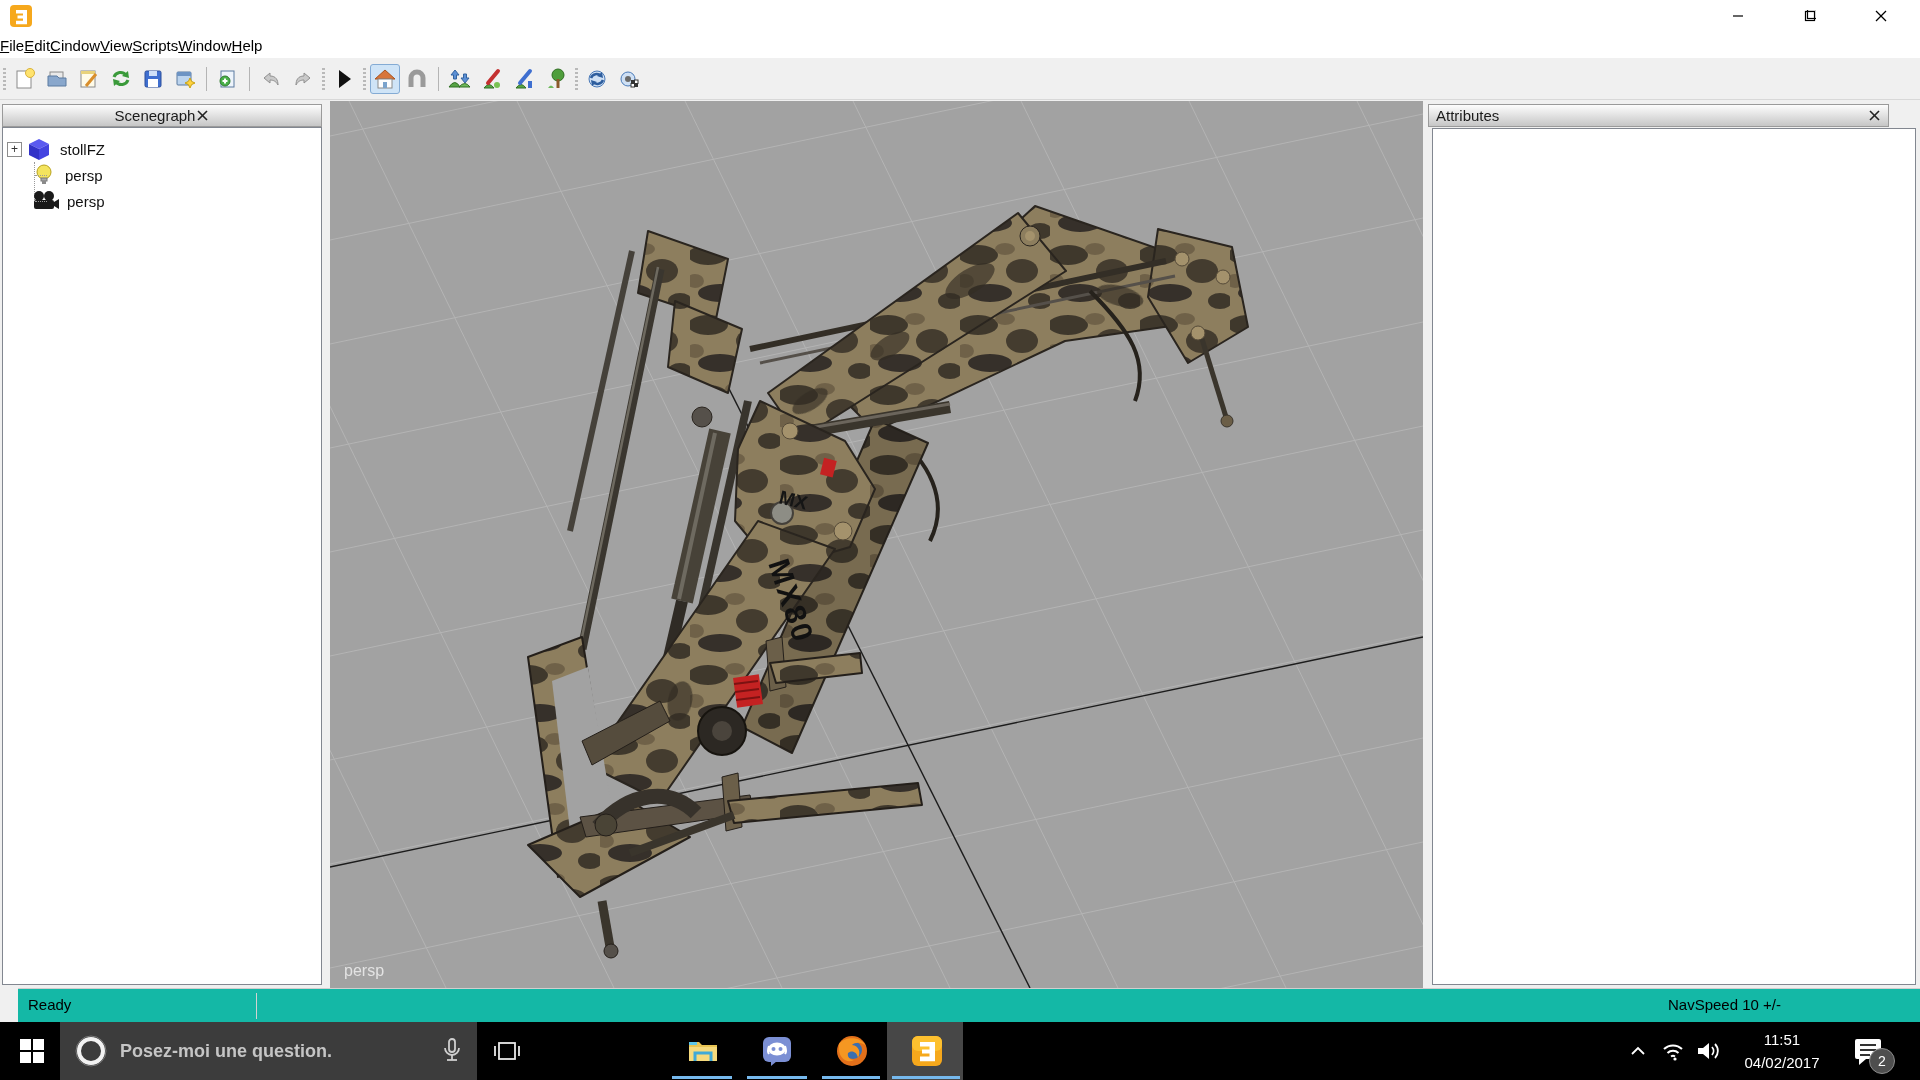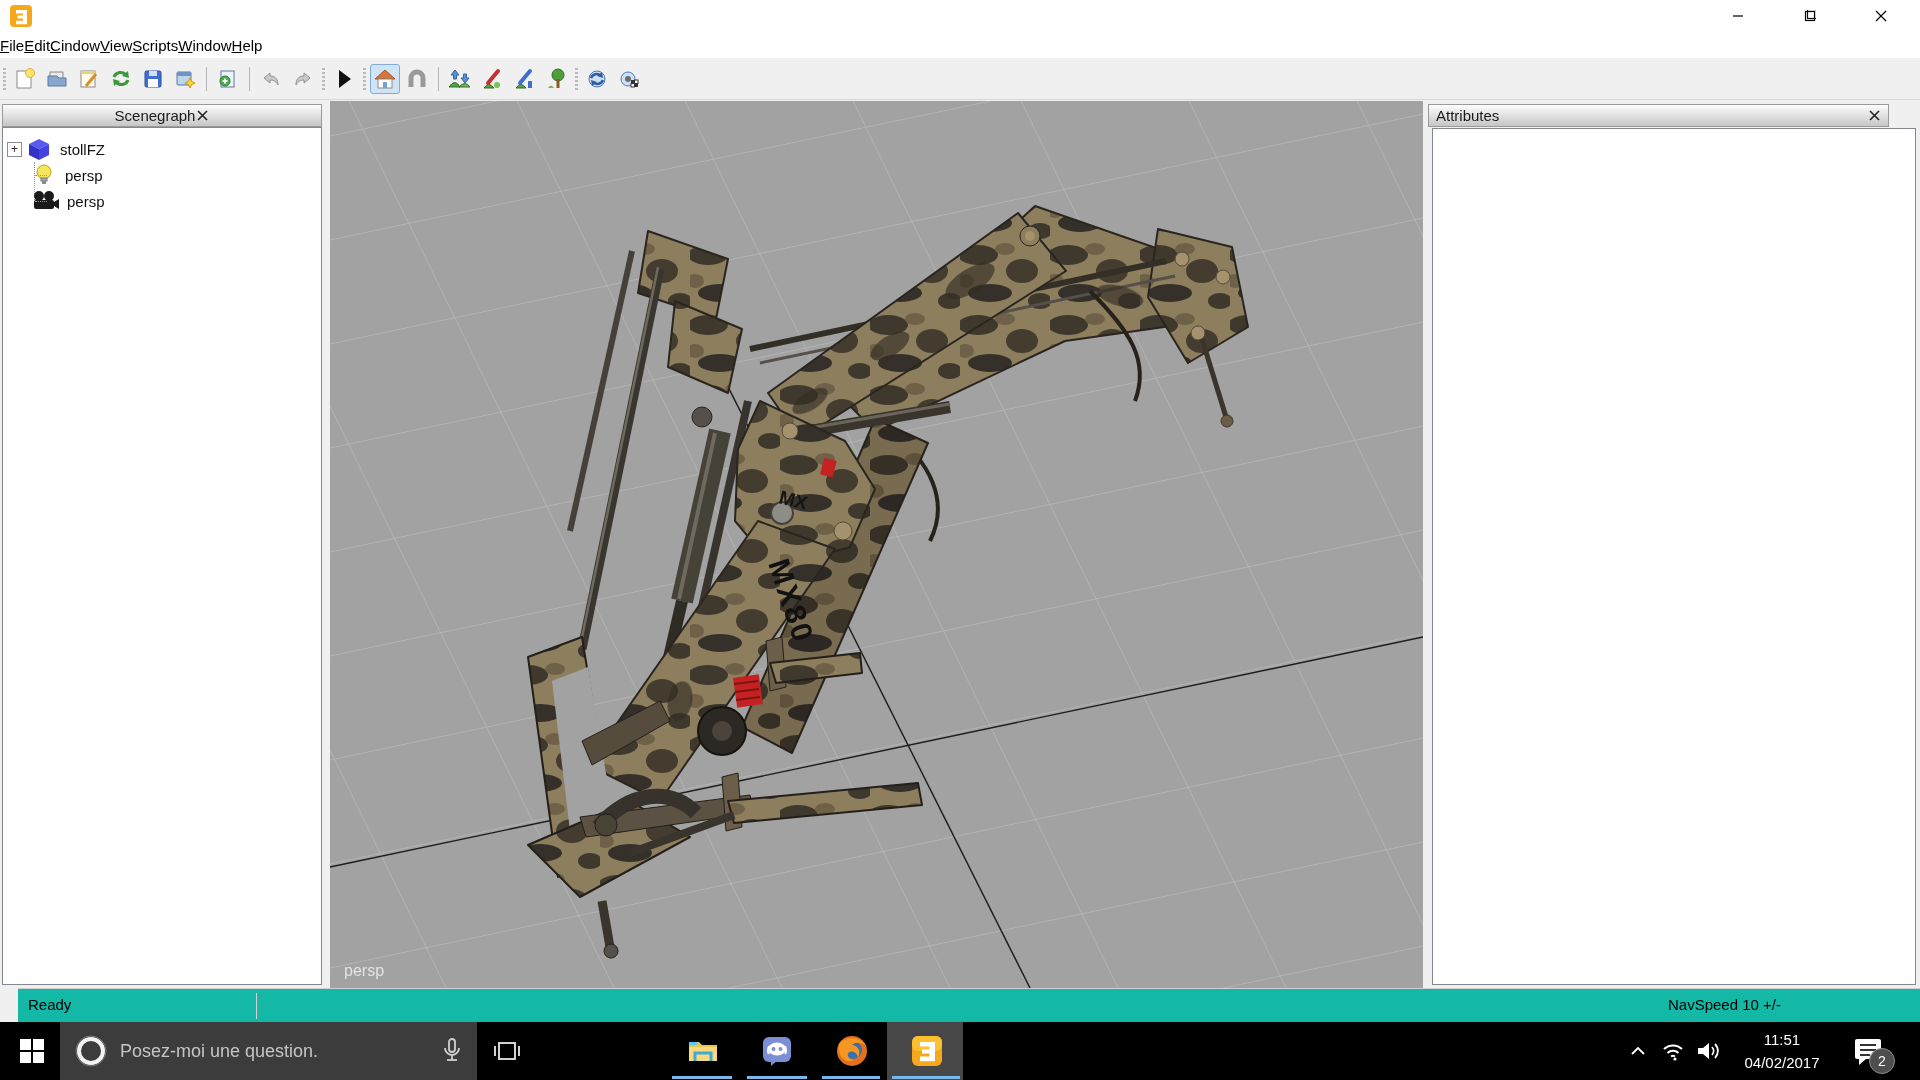--- a/index.html
+++ b/index.html
@@ -48,21 +48,21 @@
 
   
   .statusbar{position:absolute;left:18px;top:988px;width:1920px;height:34px;background:#14b8a6;
     border-top:1px solid #cfcfcf;font-size:15px;color:#000;}
   .status-sep{position:absolute;top:4px;width:1px;height:26px;background:#d2d2d2;}
 
   
   .taskbar{position:absolute;left:0;top:1022px;width:1920px;height:58px;background:#000;}
   .search-box{position:absolute;left:60px;top:0;width:417px;height:58px;background:#3c3c3c;
     display:flex;align-items:center;}
-  .search-text{font-size:18px;color:#c5c5c5;margin-left:12px;flex:1;}
+  .search-text{font-size:18px;color:#c5c5c5;margin-left:12px;flex:1;font-weight:bold;}
   .task-icon{position:absolute;top:0;height:58px;display:flex;align-items:center;justify-content:center;}
   .underline{position:absolute;top:54px;height:3px;background:#76b9ed;}
   .active-app-bg{position:absolute;left:887px;top:0;width:76px;height:58px;background:#474747;}
   .clock{position:absolute;left:1726px;top:6px;width:112px;color:#fff;font-size:15px;text-align:center;line-height:23px;}
   .badge{position:absolute;left:1869px;top:1048px;width:26px;height:26px;border-radius:50%;
     background:#4e4e4e;border:1px solid #8d8d8d;color:#fff;font-size:14px;display:flex;align-items:center;justify-content:center;}
 </style>
 </head>
 <body>
 

